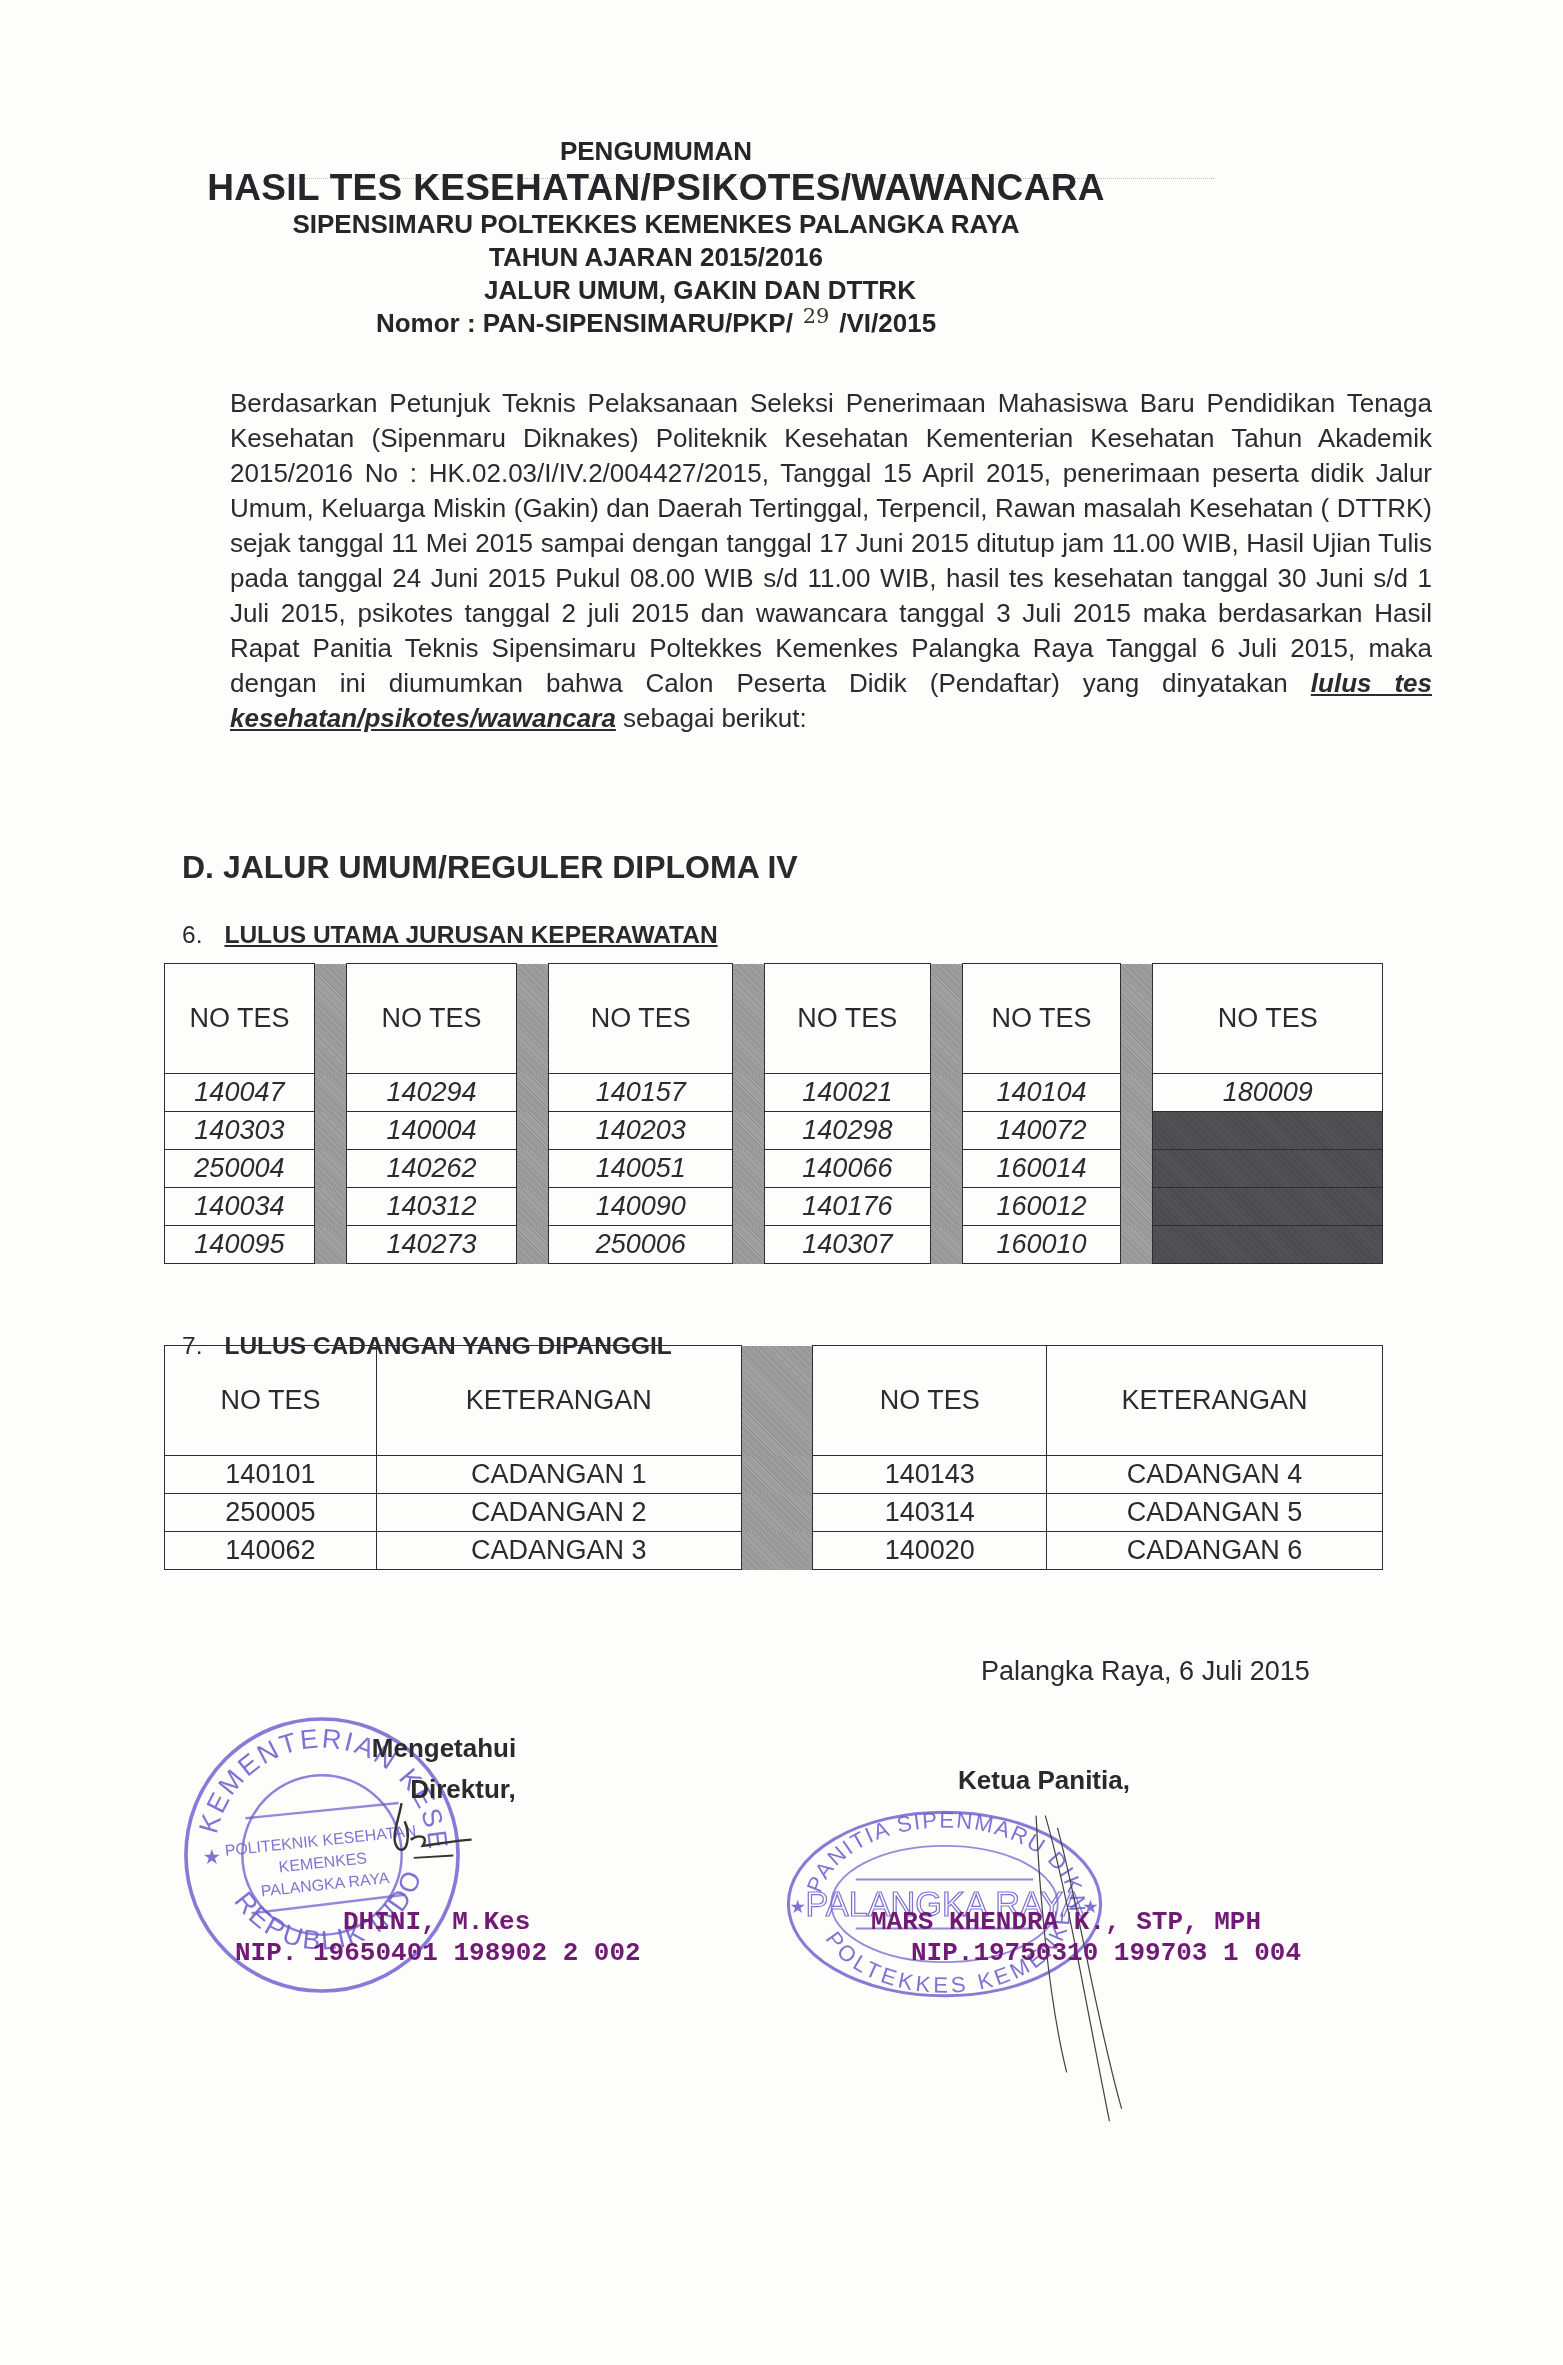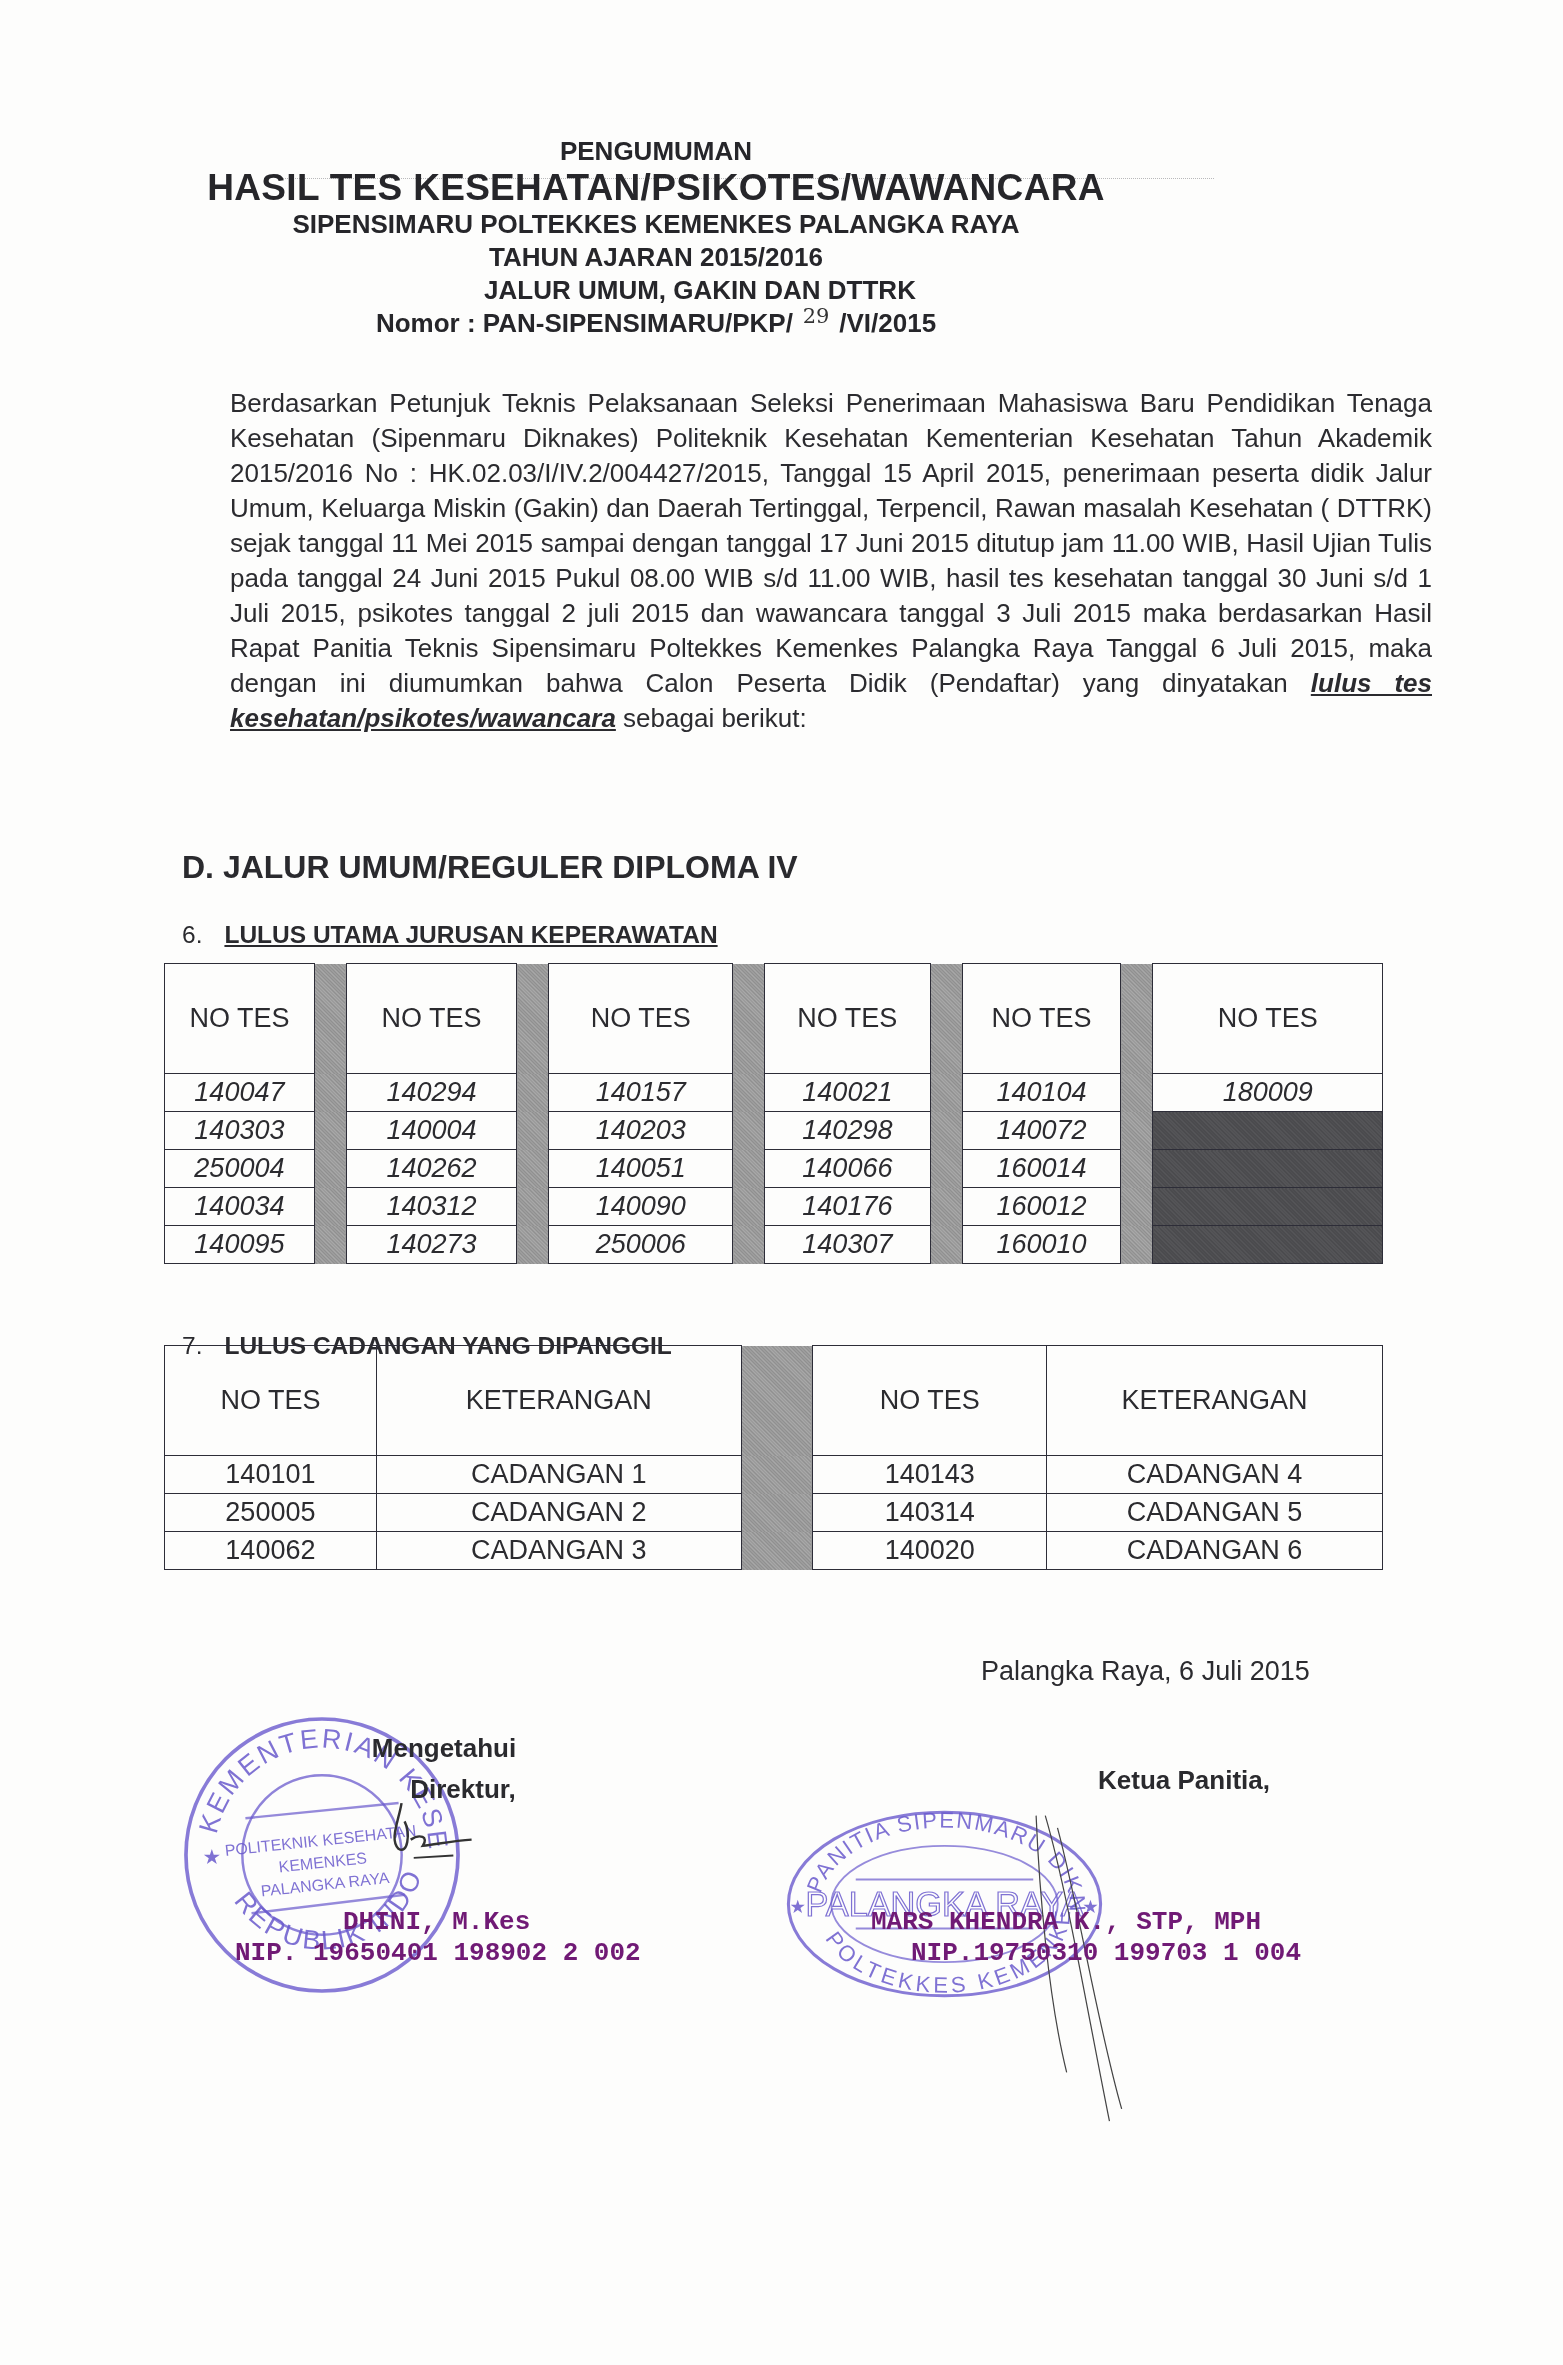--- a/index.html
+++ b/index.html
@@ -247,19 +247,19 @@
   <ellipse cx="275" cy="165" rx="185" ry="95" fill="none" stroke="#6a5acd" stroke-width="3" opacity="0.7"></ellipse>
   <line x1="130" y1="125" x2="420" y2="125" stroke="#6a5acd" stroke-width="3" opacity="0.7"></line>
   <line x1="130" y1="205" x2="420" y2="205" stroke="#6a5acd" stroke-width="3" opacity="0.7"></line>
   <text font-family="Liberation Sans, sans-serif" font-size="36" fill="#6a5acd" opacity="0.85" letter-spacing="3"><textPath href="#arcTopR" startOffset="4%">PANITIA SIPENMARU DIKNAKES</textPath></text>
   <text font-family="Liberation Sans, sans-serif" font-size="36" fill="#6a5acd" opacity="0.85" letter-spacing="6"><textPath href="#arcBotR" startOffset="8%">POLTEKKES KEMENKES</textPath></text>
   <text x="275" y="185" text-anchor="middle" font-family="Liberation Sans, sans-serif" font-size="56" fill="none" stroke="#6a5acd" stroke-width="2" opacity="0.85">PALANGKA RAYA</text>
   <text x="22" y="180" font-size="30" fill="#6a5acd" opacity="0.85">★</text>
   <text x="500" y="180" font-size="30" fill="#6a5acd" opacity="0.85">★</text>
 </svg>
 
-<div class="sig-label" style="left:1012px;top:1765px;width:258px;text-align:right;">Ketua Panitia,</div>
+<div class="sig-label" style="left:958px;top:1765px;width:258px;text-align:left;">Ketua Panitia,</div>
 <svg class="abs" style="left:1030px;top:1815px" width="110" height="319" viewBox="0 0 180 520">
   <path d="M 10 0 C 15 120, 30 300, 60 420 M 25 0 C 60 120, 90 300, 130 500 M 45 20 C 80 150, 110 340, 150 480" fill="none" stroke="#444" stroke-width="2"></path>
 </svg>
 <div class="sig-name" style="left:871px;top:1907px;">MARS  KHENDRA K., STP, MPH</div>
 <div class="sig-name" style="left:911px;top:1938px;">NIP.19750310 199703 1 004</div>
 
 
 </body></html>

